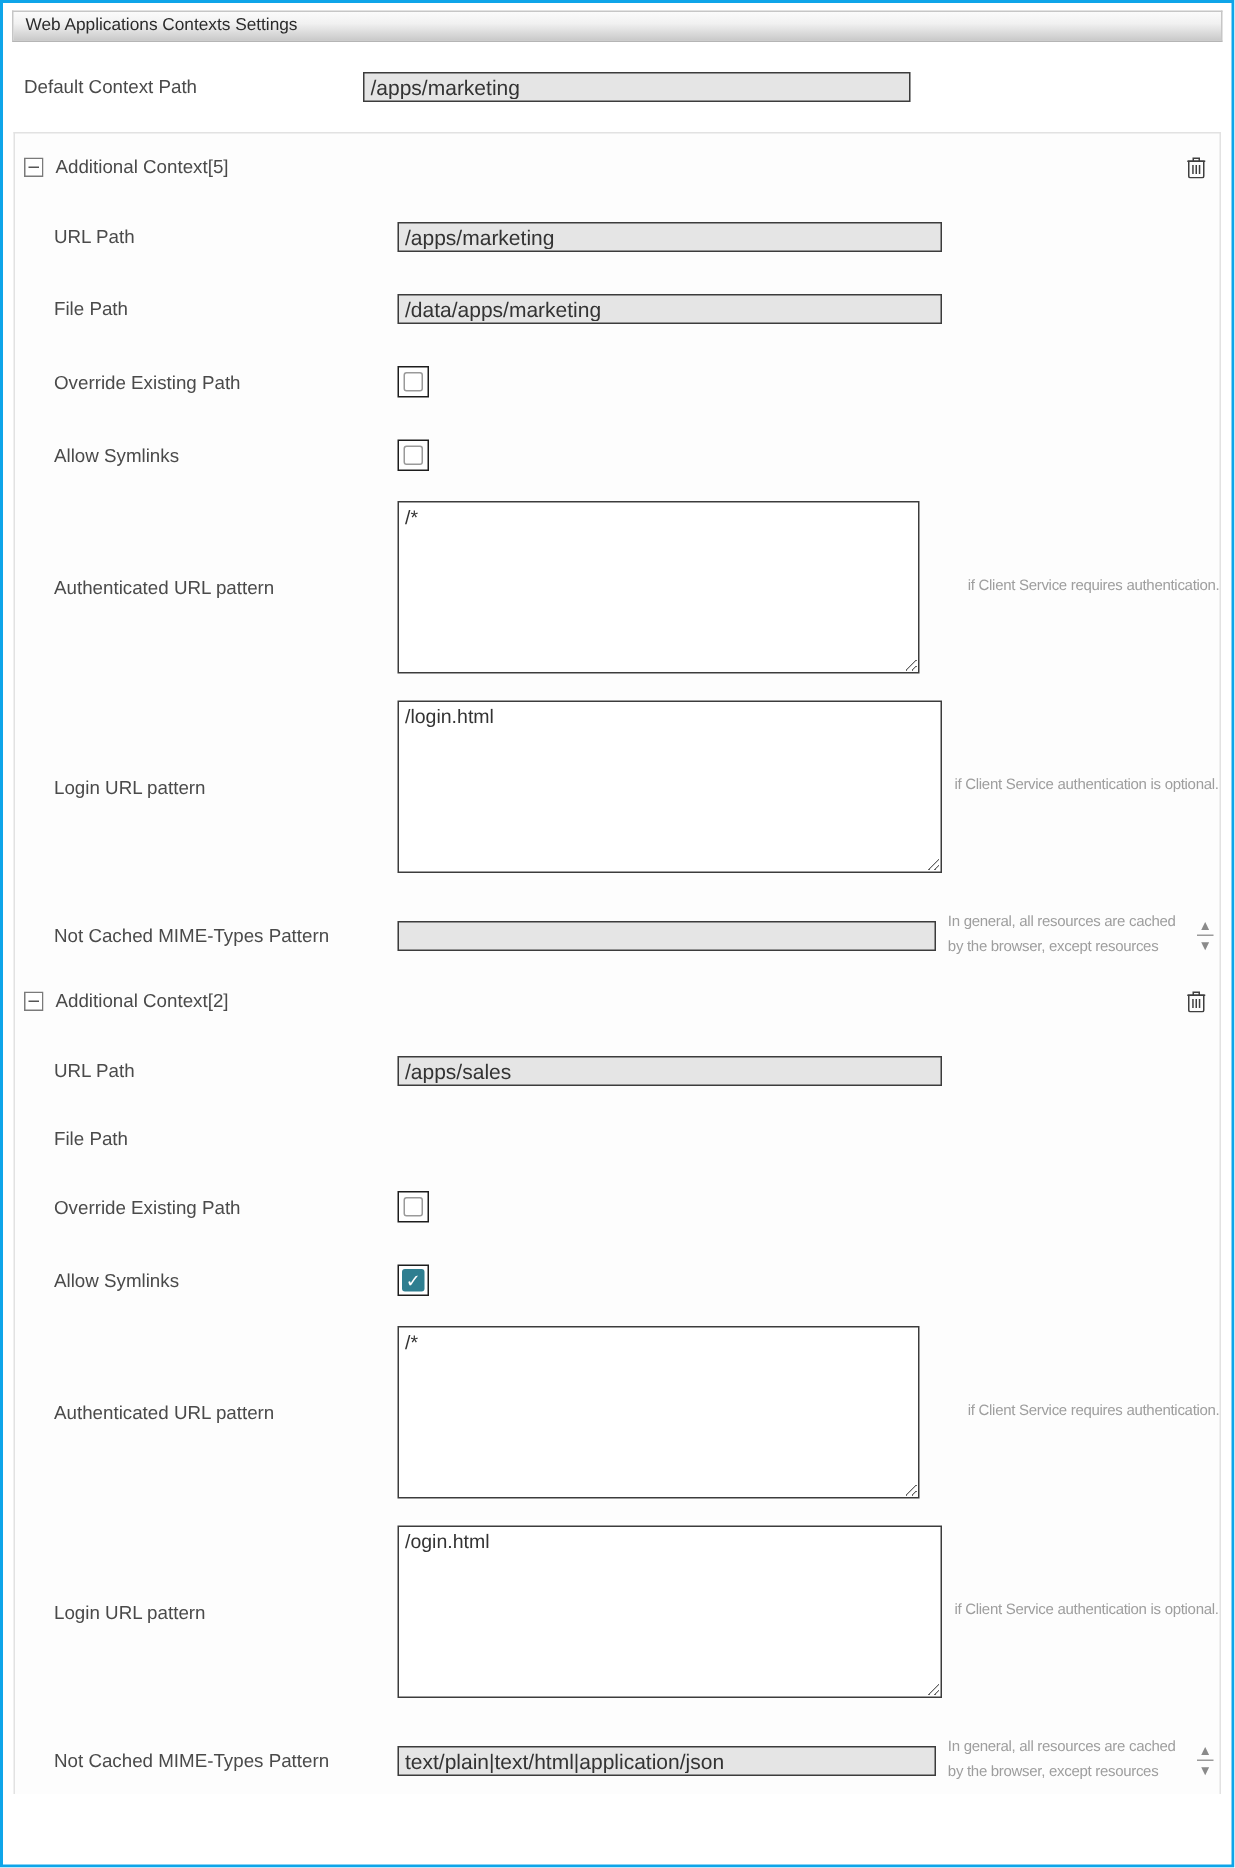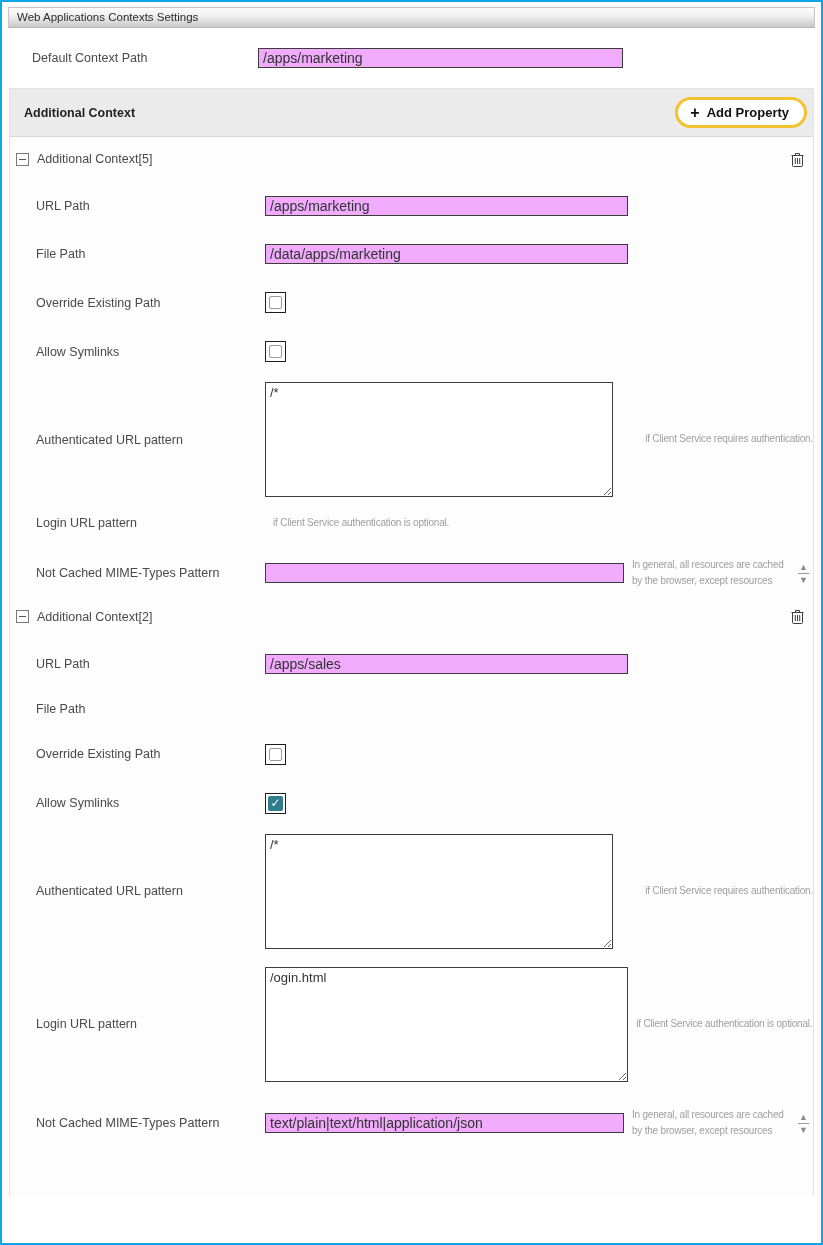--- a/index.html
+++ b/index.html
@@ -23,28 +23,28 @@
     font-size: 11.5px;
     color: #2b2b2b;
     background: linear-gradient(#fbfbfb, #f1f1f1 40%, #c9c9c9);
     border: 1px solid #c6c6c6;
     border-bottom: 1px solid #b5b5b5;
   }
 
   
   .default-row {
     display: flex; align-items: center;
-    margin: 20px 0 0 30px;
+    margin: 20px 0 0 14px;
   }
   .default-row .lbl { flex: 0 0 226px; font-size: 12.5px; color: #4a4a4a; }
 
   input.txt {
     height: 20px;
     border: 1px solid #3c3c3c;
-    background: #f0abfc;
+    background: #e5e5e5;
     font-family: "Liberation Sans", sans-serif;
     font-size: 14px;
     color: #333;
     padding: 0 4px;
     outline: none;
   }
   .w-default { width: 365px; }
   .w-field { width: 363px; }
 
   
@@ -165,27 +165,20 @@
     <span>Web Applications Contexts Settings</span>
   </div>
 
   <div class="default-row">
     <span class="lbl">Default Context Path</span>
     <input class="txt w-default" type="text" value="/apps/marketing" style="">
   </div>
 
   <div class="panel">
 
-    <div class="panel-header">
-      <span class="panel-title">Additional Context</span>
-      <button class="add-btn">
-        <span class="plus">+</span>
-        <span>Add Property</span>
-      </button>
-    </div>
 
     <div>
       <div class="sec-header">
         <span class="collapse-box">
           <svg width="13" height="13" viewBox="0 0 13 13">
               <rect x="0.5" y="0.5" width="12" height="12" fill="#fff" stroke="#7a7a7a"></rect>
               <line x1="3" y1="6.5" x2="10" y2="6.5" stroke="#555" stroke-width="1"></line>
             </svg>
         </span>
         <span class="sec-title">Additional Context[5]</span>
@@ -226,20 +219,21 @@
       </div>
 
       <div class="row area">
         <span class="lbl">Authenticated URL pattern</span>
         <textarea class="ta" style="">/*</textarea>
         <span class="hint nowrap">if Client Service requires authentication.</span>
       </div>
 
       <div class="row area2">
         <span class="lbl">Login URL pattern</span>
+        <textarea class="ta" style="">/login.html</textarea>
         <span class="hint">if Client Service authentication is optional.</span>
       </div>
 
       <div class="row mime">
         <span class="lbl">Not Cached MIME-Types Pattern</span>
         <input class="txt w-field" type="text" value="" style="">
         <span class="hint">In general, all resources are cached by the browser, except resources</span>
         <span class="spinner">
           <span>▲</span>
           <span class="bar"></span>

